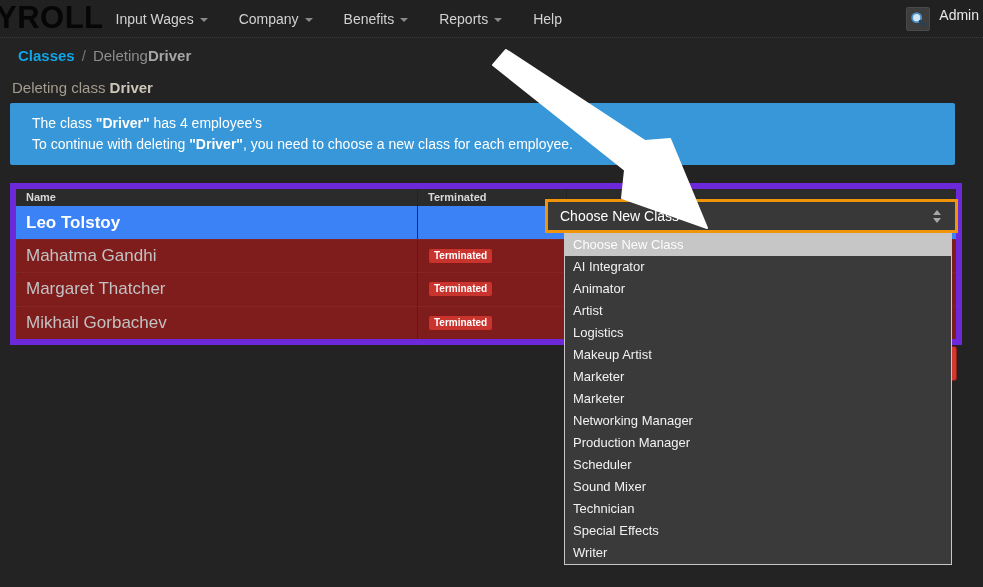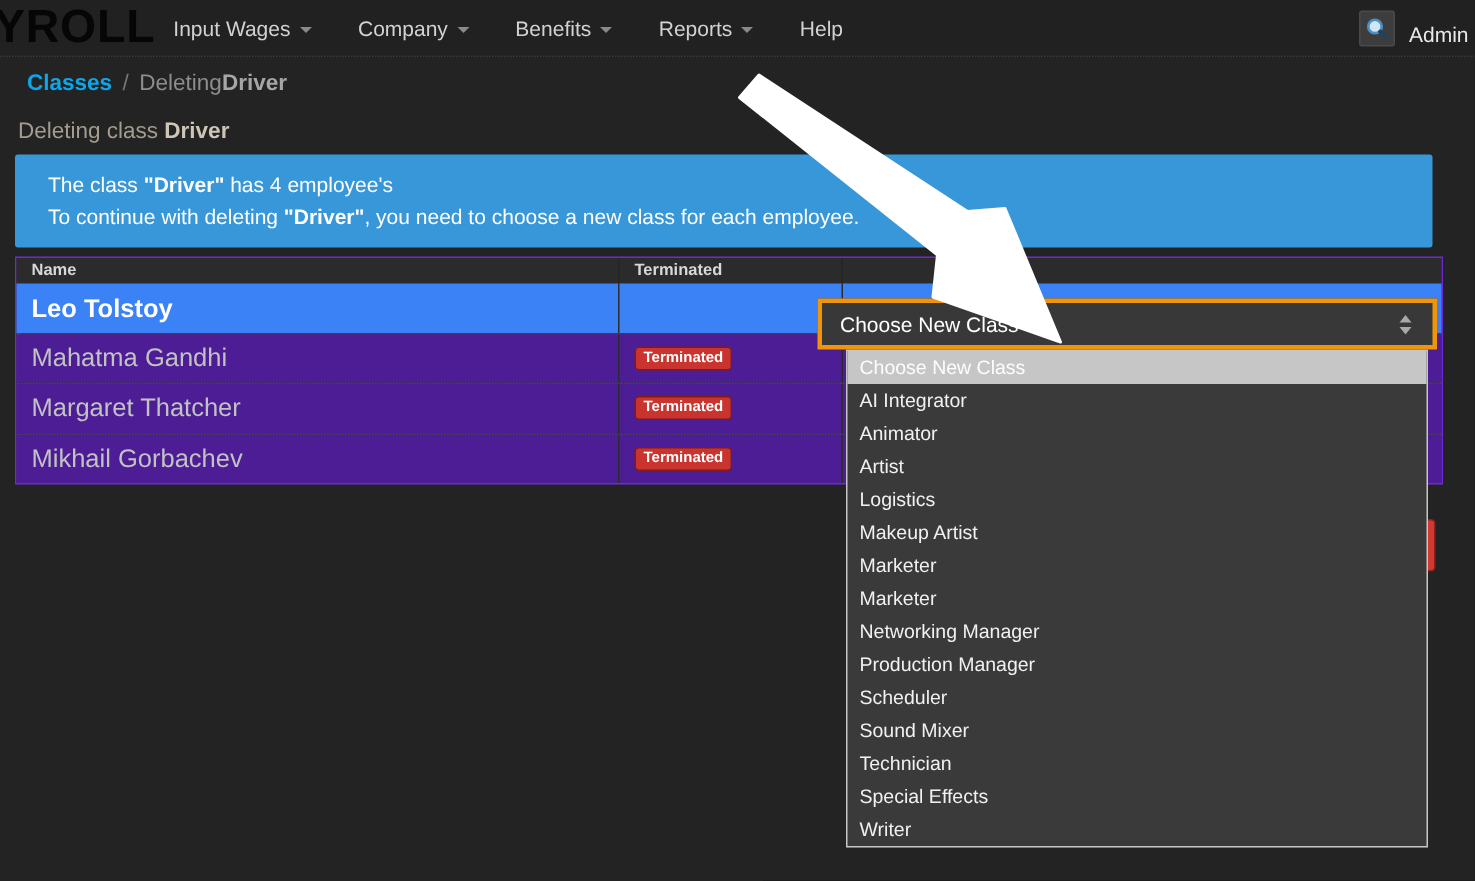--- a/index.html
+++ b/index.html
@@ -17,21 +17,21 @@
   .logo {
     font-size:31px; font-weight:900; color:#060606; letter-spacing:.5px;
     margin:-2px 12px 0 -4px; line-height:38px; white-space:nowrap;
   }
   .menu { display:flex; align-items:center; gap:31px;justify-content:flex-end; }
   .menu-item { display:flex; align-items:center; gap:6px; color:#d2d2d2; font-size:14px; cursor:pointer; }
   .caret {
     width:0; height:0; border-left:4px solid transparent; border-right:4px solid transparent;
     border-top:4px solid #8a8a8a; margin-top:2px;
   }
-  .nav-right { margin-left:auto; display:flex; align-items:flex-end; margin-right:4px; }
+  .nav-right { margin-left:auto; display:flex; align-items:flex-start; margin-right:4px; }
   .search-btn {
     width:24px; height:24px; background:#3d3d3d; border:1px solid #4a4a4a; border-radius:2px;
     padding:1px; display:flex; align-items:center; justify-content:center; cursor:pointer;
   }
   .admin { color:#e9e9e9; font-size:14px; margin-left:9px; cursor:pointer; }
   
   .breadcrumb { position:absolute; left:18px; top:47px; font-size:15px; color:#8a8a8a; }
   .bc-root { color:#0ea5e9; font-weight:700; cursor:pointer; }
   .bc-sep { margin:0 7px; color:#777; }
   .bc-cur { color:#8d8d8d; }
@@ -40,32 +40,32 @@
   .heading b { color:#cdc6b8; }
   
   .alert {
     position:absolute; left:10px; top:103px; width:945px; height:62px; box-sizing:border-box;
     background:#3797d8; border-radius:2px; color:#fff; font-size:14px;
     padding:10px 0 0 22px; line-height:21px;
   }
   .alert b { font-weight:700; }
   
   .table {
-    position:absolute; left:10px; top:171px; width:952px;
-    border:1px solid #6d28d9; box-sizing:border-box; background:#2f2f2f;
+    position:absolute; left:10px; top:183px; width:952px;
+    border:6px solid #6d28d9; box-sizing:border-box; background:#2f2f2f;
   }
   .thead {
     display:grid; grid-template-columns:401px 149px 1fr; height:17px;
     background:#2b2b2b; color:#d8d8d8; font-size:11px; font-weight:700; line-height:17px;
   }
   .th { padding-left:10px; box-sizing:border-box; }
   .th + .th { border-left:1px solid #242424; }
   .tr {
     display:grid; grid-template-columns:401px 149px 1fr; height:33.2px;
-    background:#4c1d95; box-sizing:border-box; cursor:pointer;
+    background:#7f1d1d; box-sizing:border-box; cursor:pointer;
   }
   .tr + .tr { border-top:1px dotted #474747; }
   .tr.active { background:#3b82f6;text-align:center; }
   .td { display:flex; align-items:center; padding-left:10px; box-sizing:border-box; }
   .td + .td { border-left:1px solid #2c2c2c; }
   .td.name { font-size:17px; color:#c2c2c2; }
   .tr.active .td.name { color:#ffffff; font-weight:700; }
   .badge {
     background:#c9342e; border:1px solid #821b17; border-radius:3px;
     color:#fff; font-size:10px; font-weight:700; padding:1px 5px 2px; line-height:11px;

